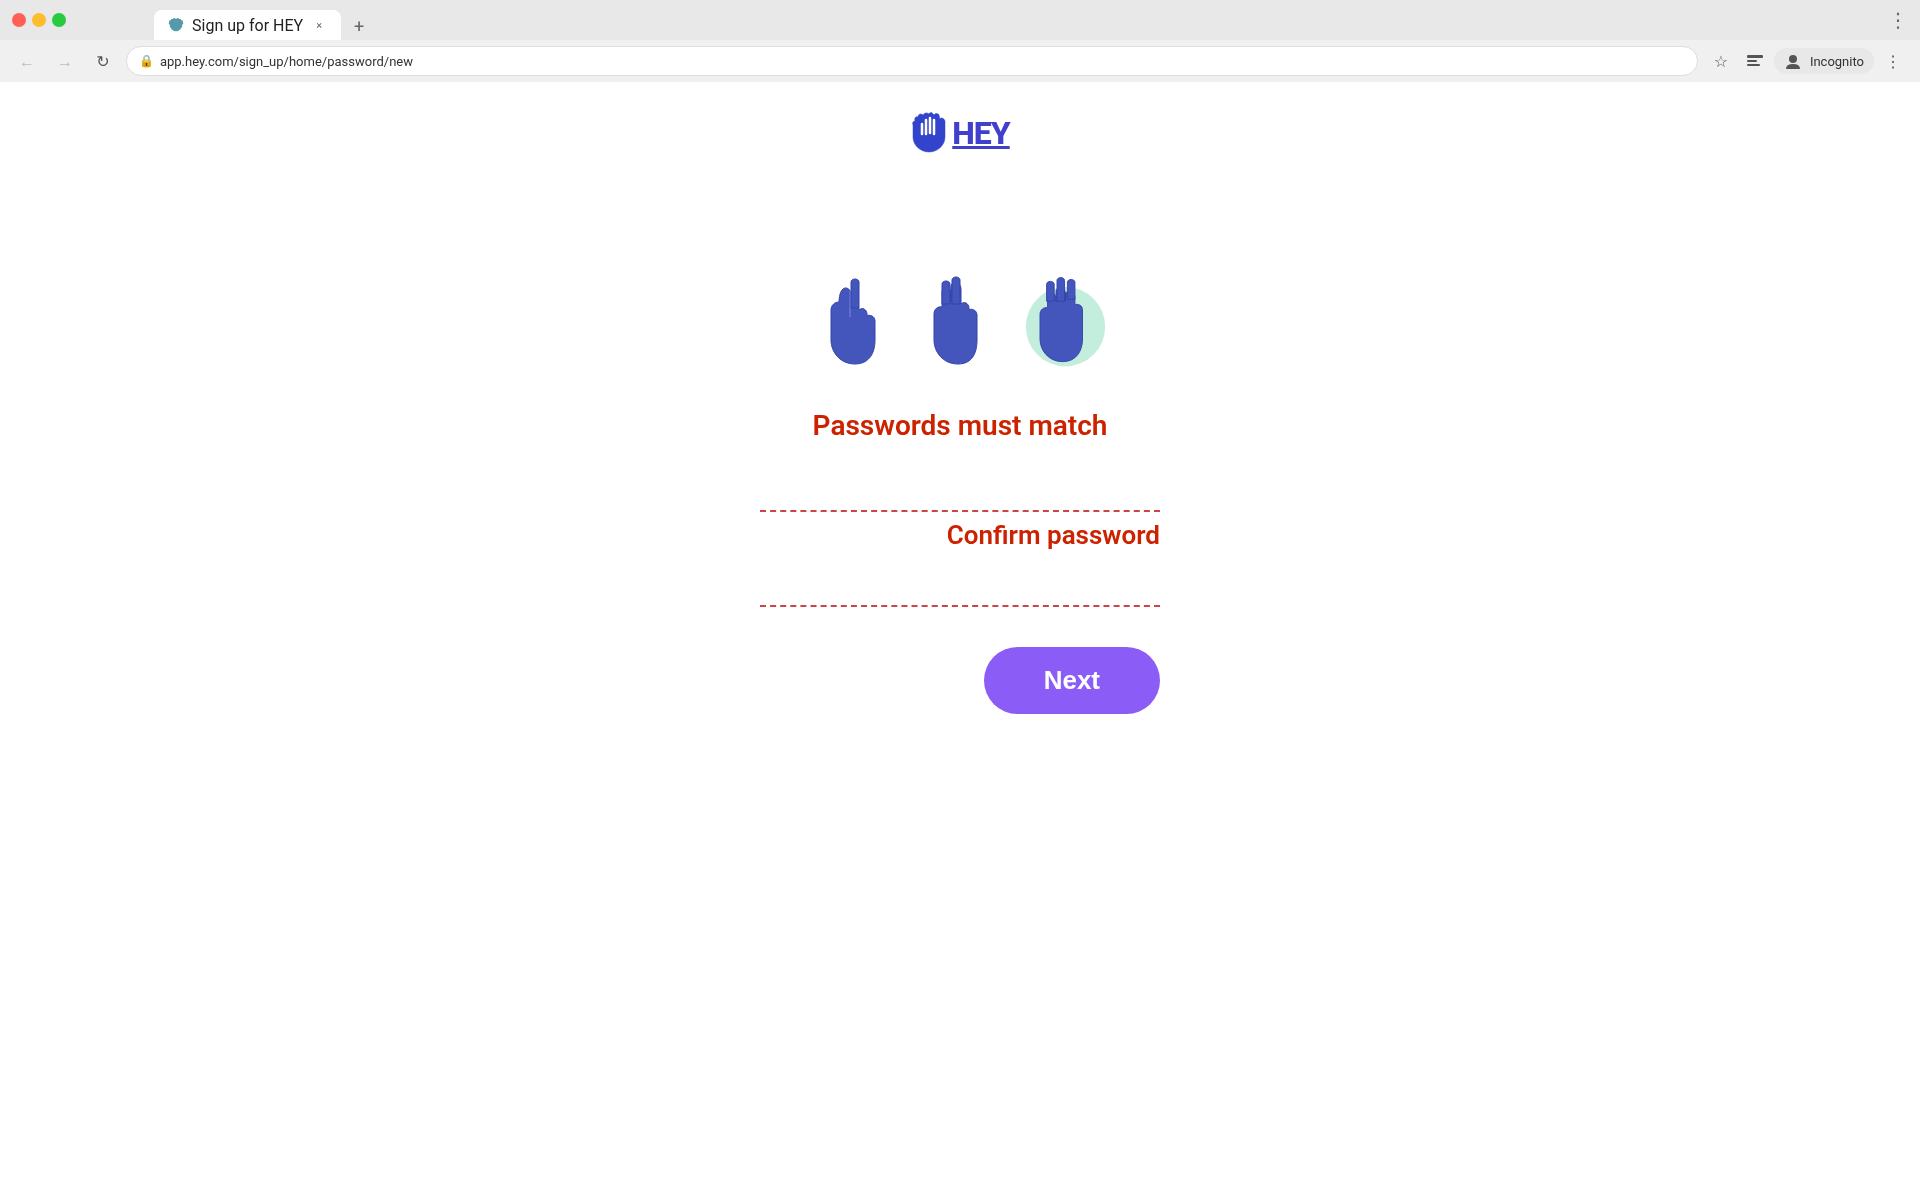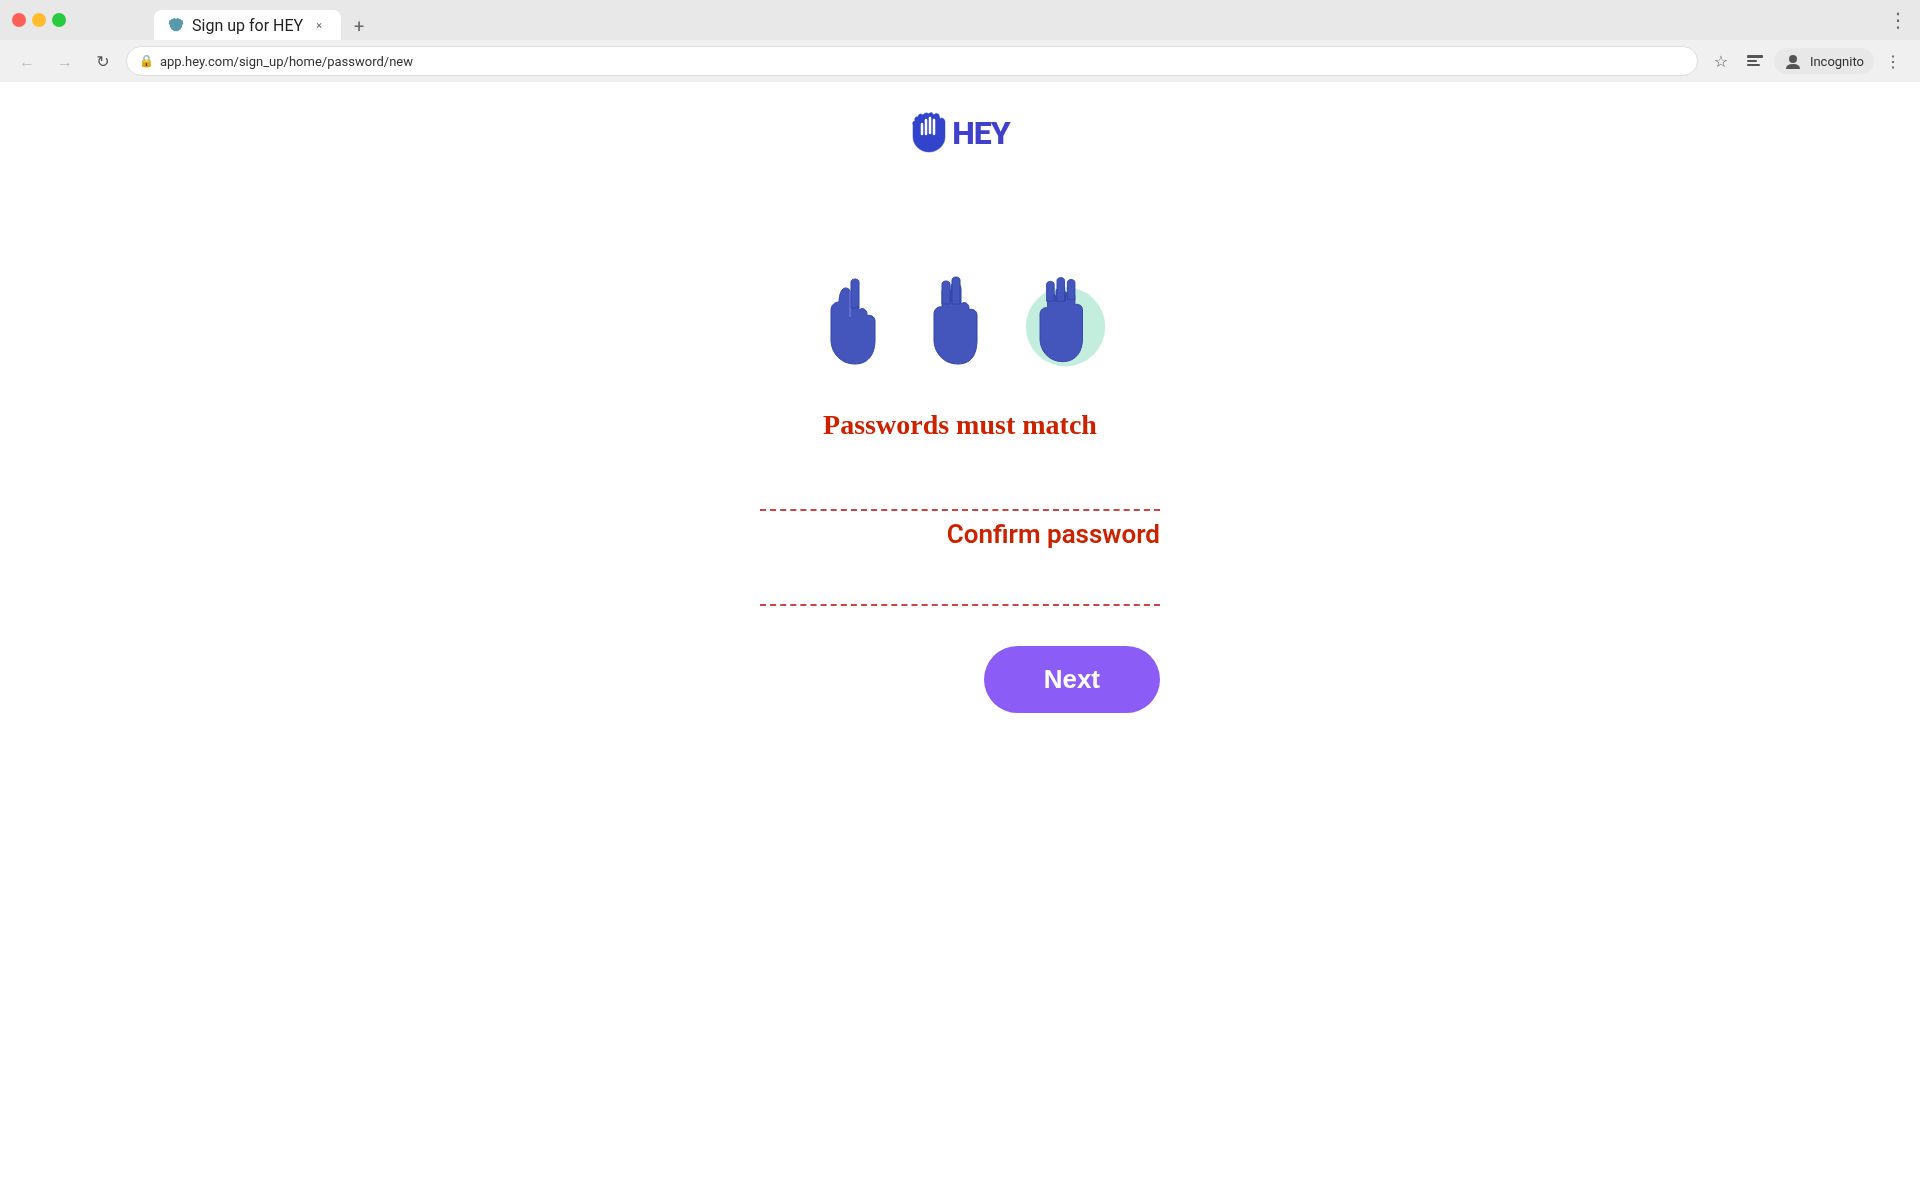--- a/index.html
+++ b/index.html
@@ -209,20 +209,21 @@
       display: inline-flex;
       align-items: center;
       justify-content: center;
     }
 
     .hey-text {
       font-size: 32px;
       font-weight: 800;
       color: #4040cc;
       letter-spacing: -1px;
+      text-decoration: underline;
     }
 
     
     .hand-illustrations {
       display: flex;
       align-items: center;
       justify-content: center;
       gap: 20px;
       margin-bottom: 40px;
     }
@@ -235,21 +236,20 @@
       justify-content: center;
     }
 
     
     .error-message {
       font-size: 28px;
       font-weight: 600;
       color: #cc2200;
       margin-bottom: 24px;
       text-align: center;
-      font-family: Liberation Serif, serif;
     }
 
     
     .form-area {
       width: 400px;
       display: flex;
       flex-direction: column;
       align-items: flex-end;
     }
 

